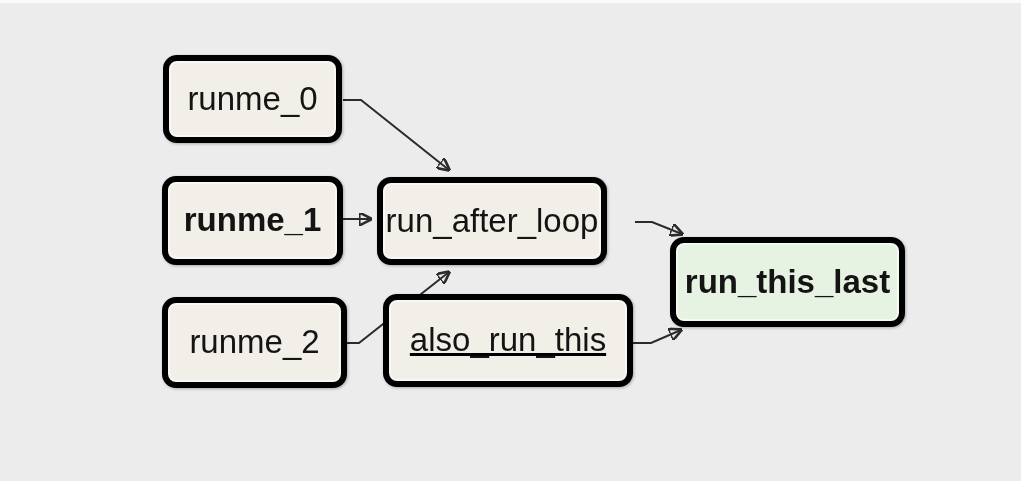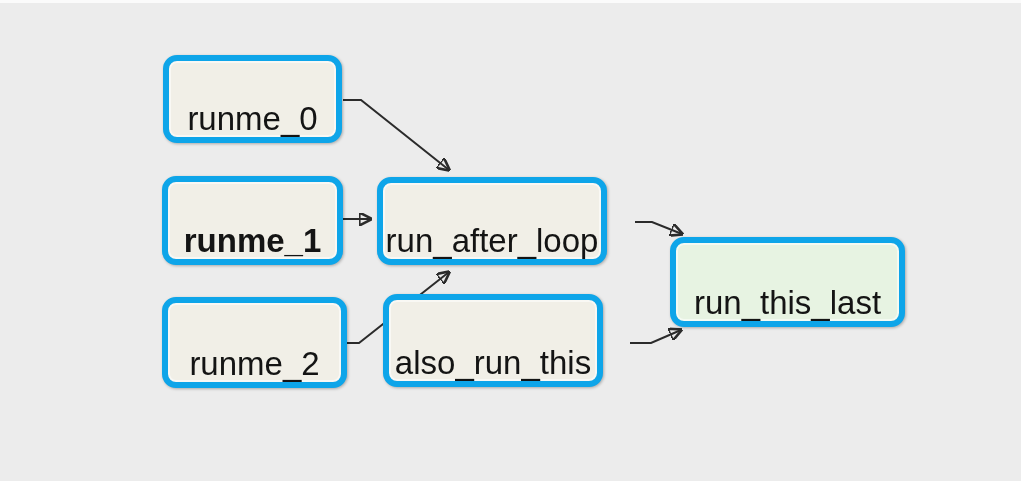--- a/index.html
+++ b/index.html
@@ -30,46 +30,46 @@
   }
   .edges path {
     fill: none;
     stroke: #2b2b2b;
     stroke-width: 2;
   }
   .node {
     position: absolute;
     z-index: 2;
     box-sizing: border-box;
-    border: 6px solid #0ea5e9;
+    border: 6px solid #000000;
     border-radius: 14px;
     background: #f1efe7;
     box-shadow: 1px 1px 3px rgba(0,0,0,0.28), inset 0 0 0 2px rgba(255,255,255,0.55);
     display: flex;
-    align-items: flex-end;
+    align-items: center;
     justify-content: center;
     cursor: pointer;
   }
   .node .label {
     font-size: 33px;
     color: #141414;
     white-space: nowrap;
     line-height: 1;
     padding-bottom: 2px;
   }
   .node.final {
     background: #e7f3e2;
   }
   
   #node-runme_0        { left: 163px; top: 55px;  width: 179px; height: 88px; }
   #node-runme_1        { left: 162px; top: 176px; width: 181px; height: 89px; font-weight: bold; }
   #node-runme_2        { left: 162px; top: 297px; width: 185px; height: 91px; }
   #node-run_after_loop { left: 377px; top: 177px; width: 230px; height: 88px; }
-  #node-also_run_this  { left: 383px; top: 294px; width: 220px; height: 93px; }
-  #node-run_this_last  { left: 670px; top: 237px; width: 235px; height: 90px; }
+  #node-also_run_this  { left: 383px; top: 294px; width: 250px; height: 93px; text-decoration: underline; }
+  #node-run_this_last  { left: 670px; top: 237px; width: 235px; height: 90px; font-weight: bold; }
 </style>
 </head>
 <body>
 
 <div class="stage">
   <div class="top-strip"></div>
 
   <svg class="edges" viewBox="0 0 1021 481" xmlns="http://www.w3.org/2000/svg">
     <defs>
       <marker id="arrow" viewBox="0 0 10 10" refX="9" refY="5" markerWidth="6.5" markerHeight="6.5" orient="auto-start-reverse">

